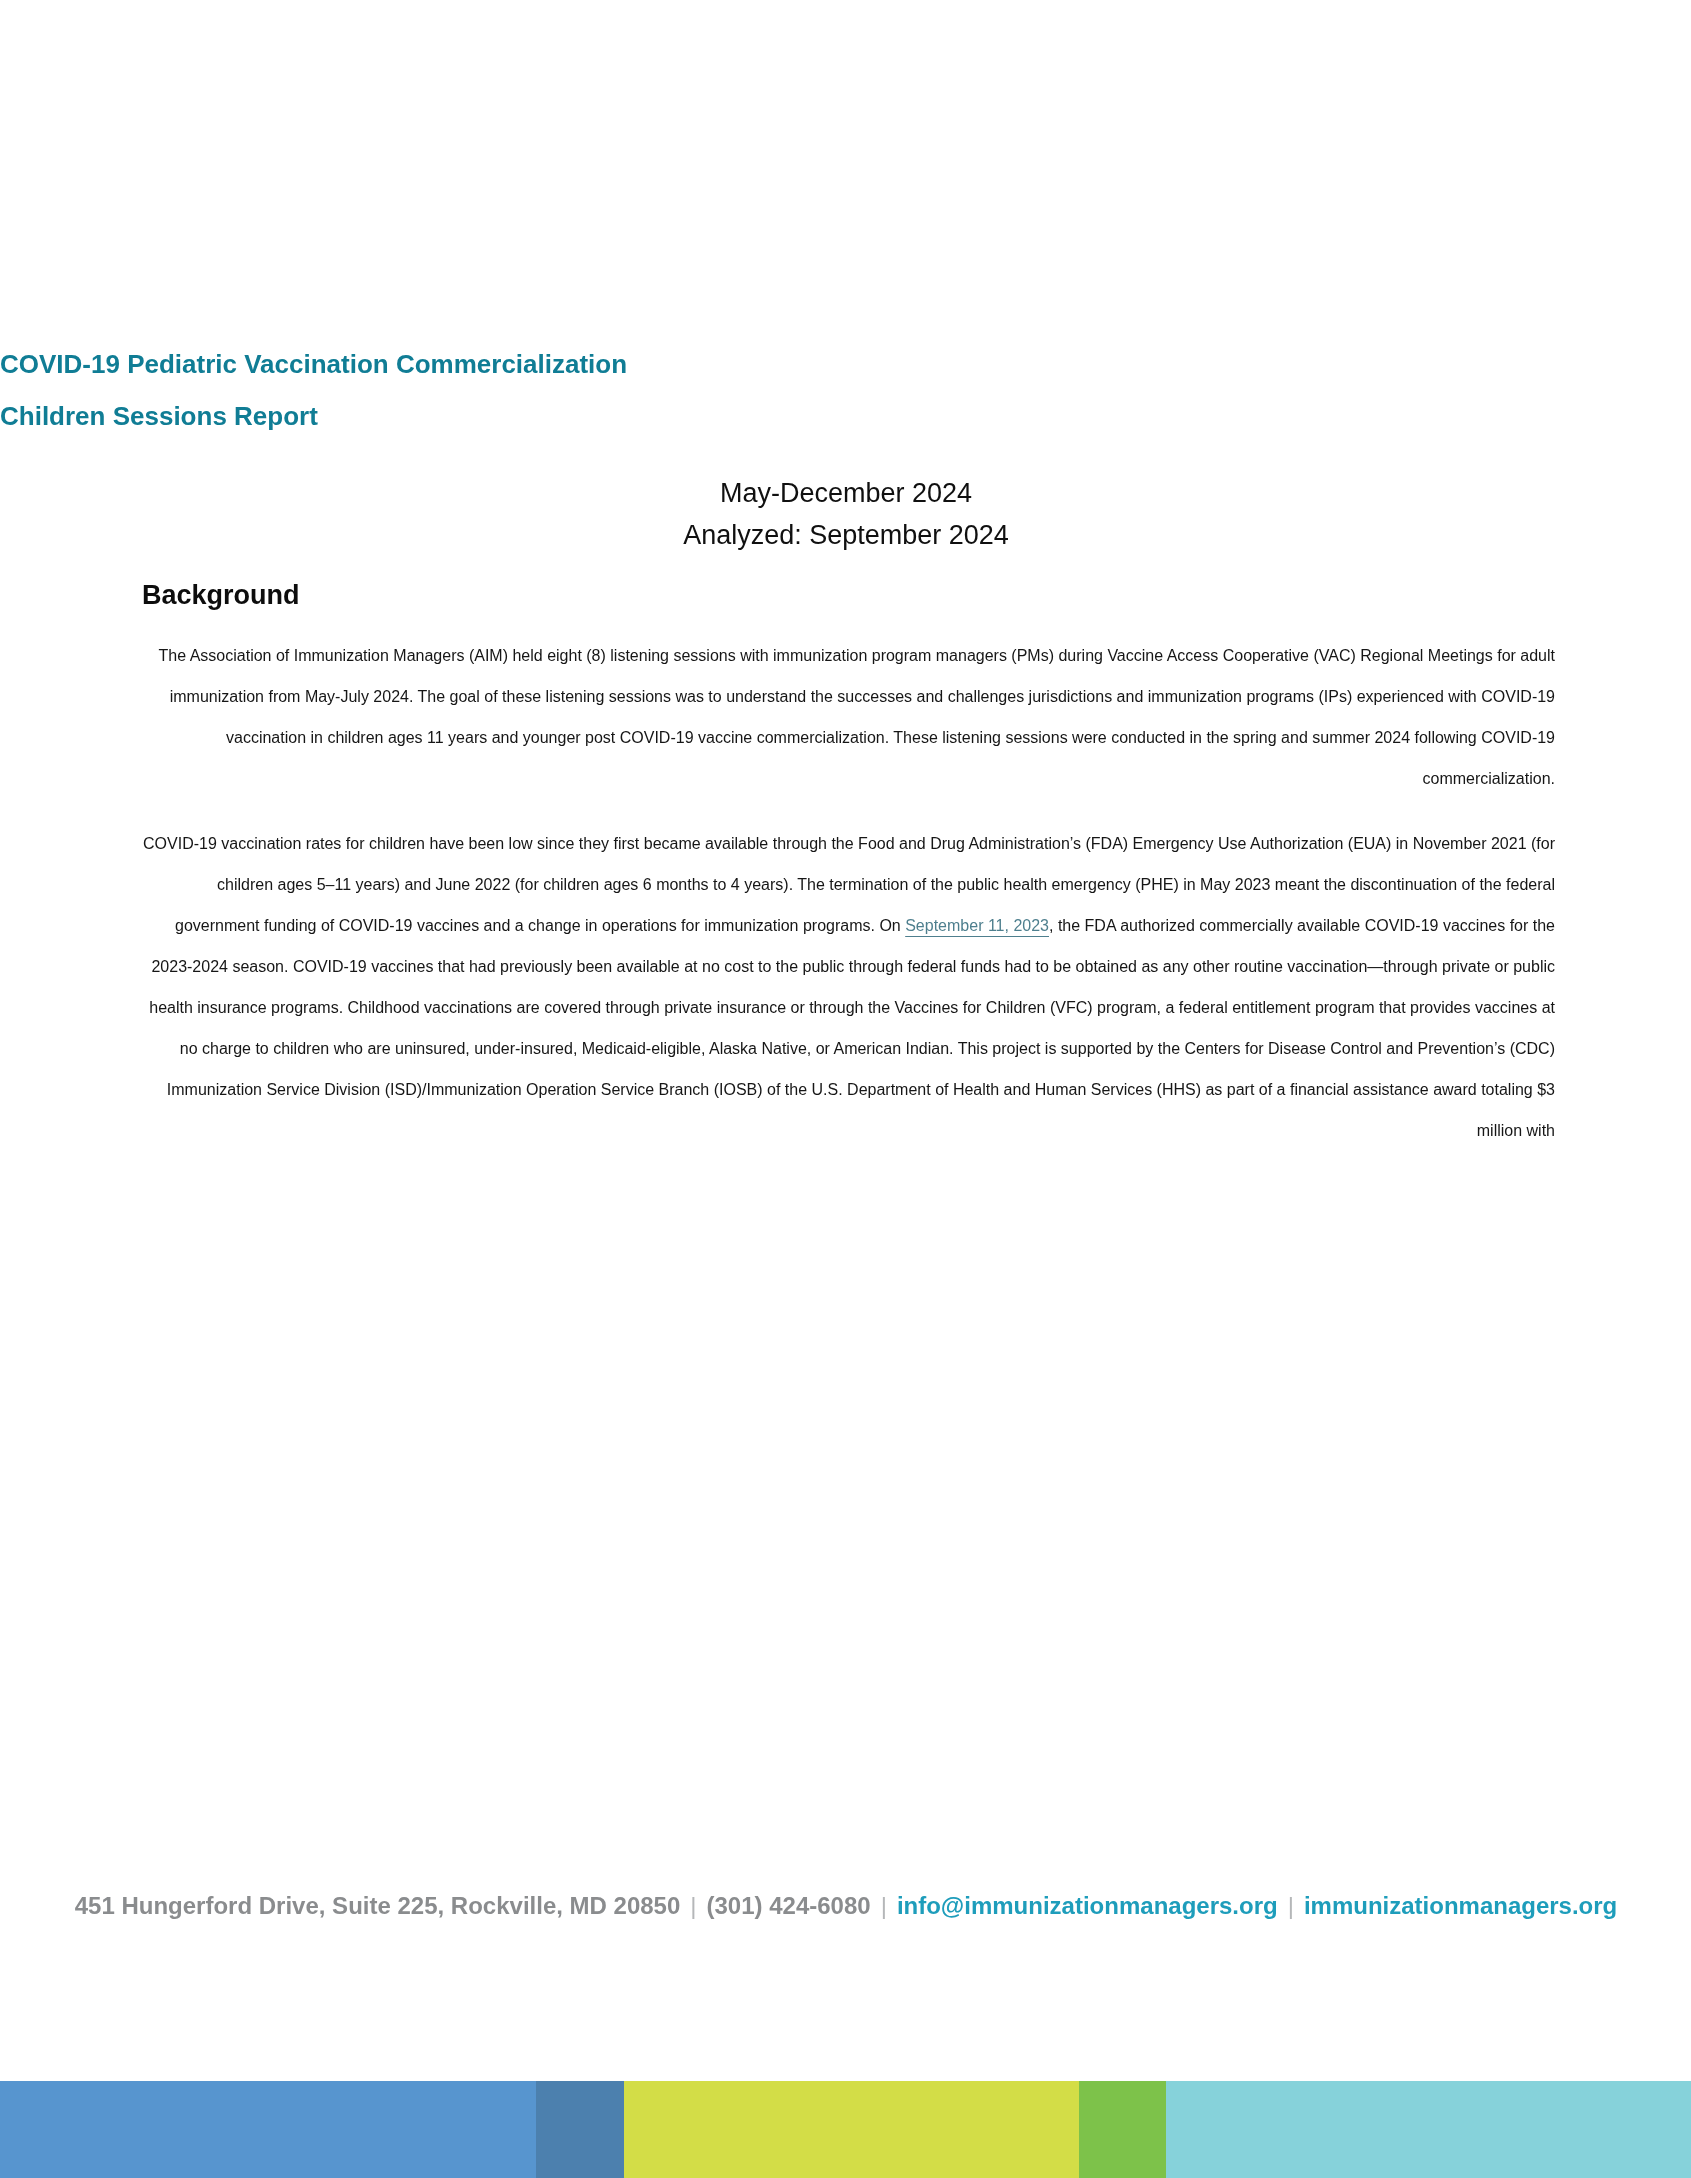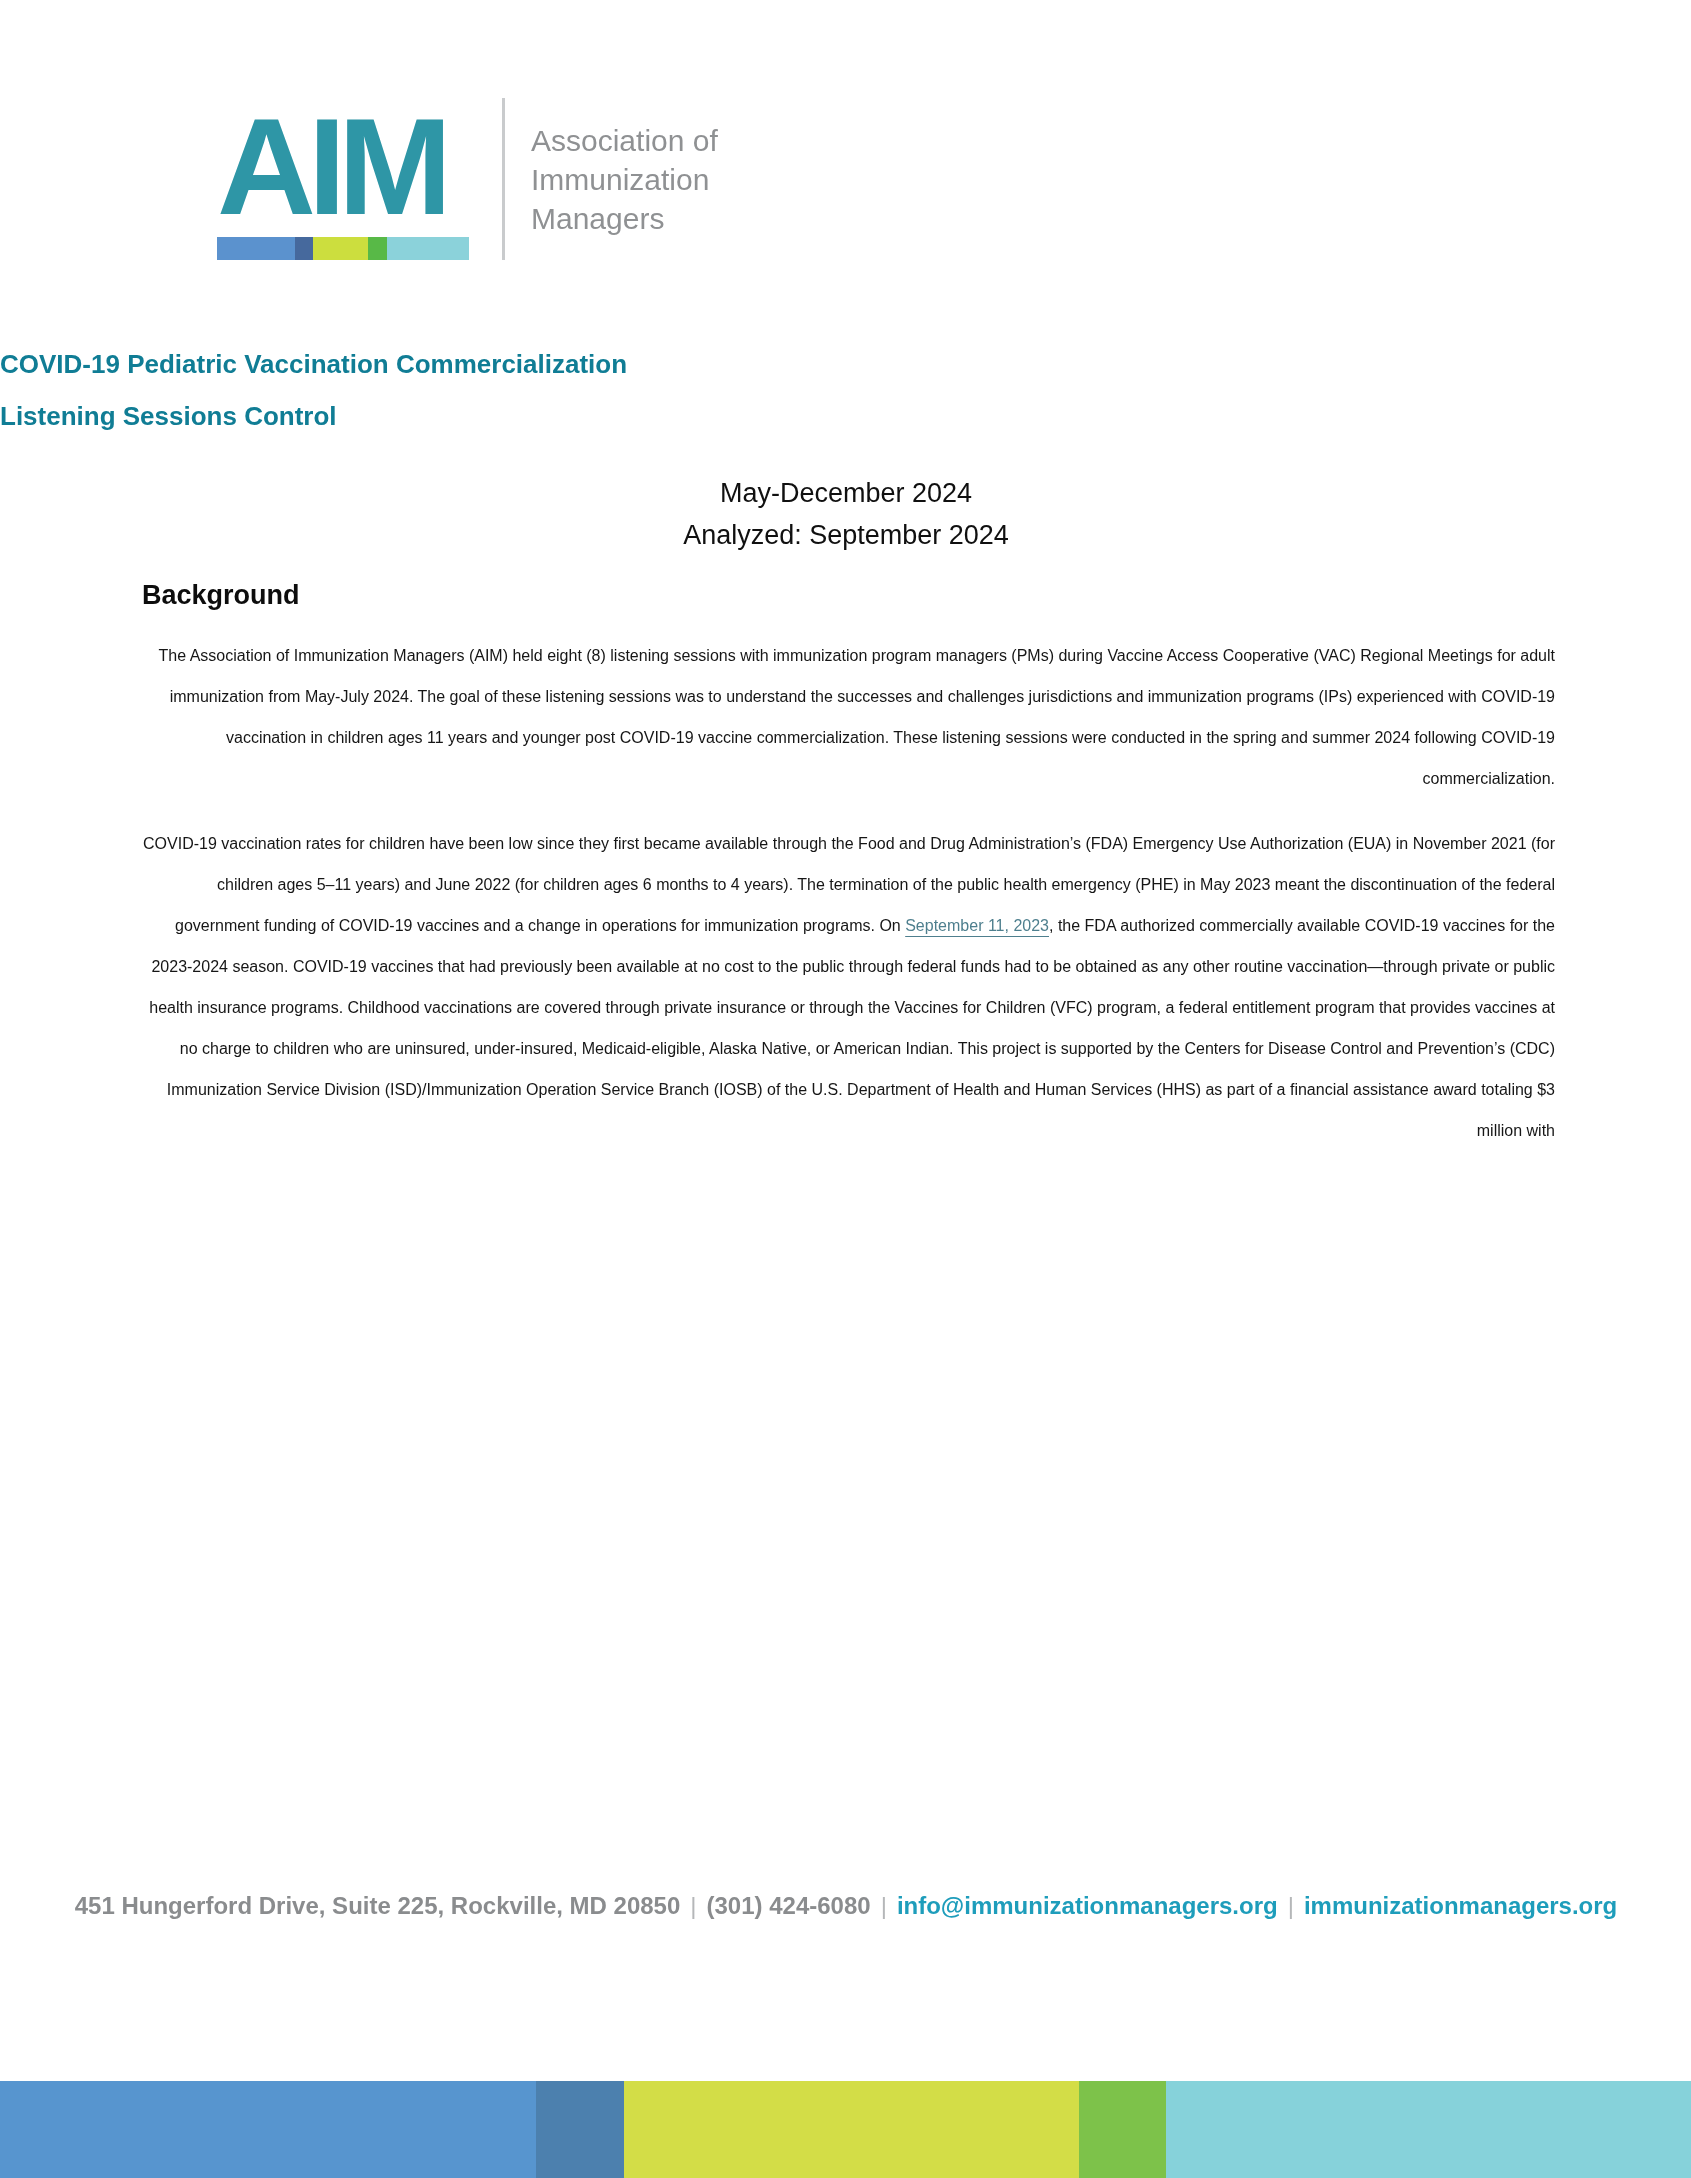--- a/index.html
+++ b/index.html
@@ -76,41 +76,24 @@
     position: absolute; bottom: 0; left: 0; width: 100%; height: 97px;
     display: flex;
   }
   .bottom-bar div { height: 100%; }
 </style>
 </head>
 <body>
 
 <div class="page">
 
-  <div class="logo-wrap">
-    <div class="logo-left">
-      <div class="logo-acronym">AIM</div>
-      <div class="logo-bar" id="logo-bar">
-          <div style="width: 78px; background: rgb(91, 146, 206);"></div>
-          <div style="width: 18px; background: rgb(70, 105, 157);"></div>
-          <div style="width: 56px; background: rgb(204, 222, 62);"></div>
-          <div style="width: 19px; background: rgb(88, 185, 71);"></div>
-          <div style="width: 82px; background: rgb(139, 210, 218);"></div>
-        </div>
-    </div>
-    <div class="logo-right">
-      <span>Association of</span>
-      <span>Immunization</span>
-      <span>Managers</span>
-    </div>
-  </div>
 
   <div class="doc-title">
     <div>COVID-19 Pediatric Vaccination Commercialization</div>
-    <div>Listening Sessions Control</div>
+    <div>Children Sessions Report</div>
   </div>
 
   <div class="doc-dates">
     <div>May-December 2024</div>
     <div>Analyzed: September 2024</div>
   </div>
 
   <div class="content">
     <h2>Background</h2>
     <p>The Association of Immunization Managers (AIM) held eight (8) listening sessions with immunization program managers (PMs) during Vaccine Access Cooperative (VAC) Regional Meetings for adult immunization from May-July 2024. The goal of these listening sessions was to understand the successes and challenges jurisdictions and immunization programs (IPs) experienced with COVID-19 vaccination in children ages 11 years and younger post COVID-19 vaccine commercialization.  These listening sessions were conducted in the spring and summer 2024 following COVID-19 commercialization.</p>

